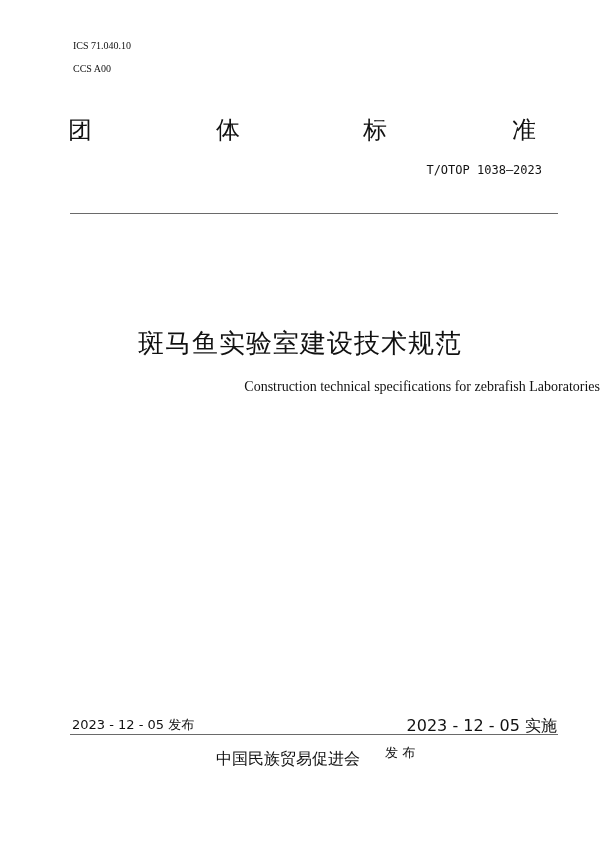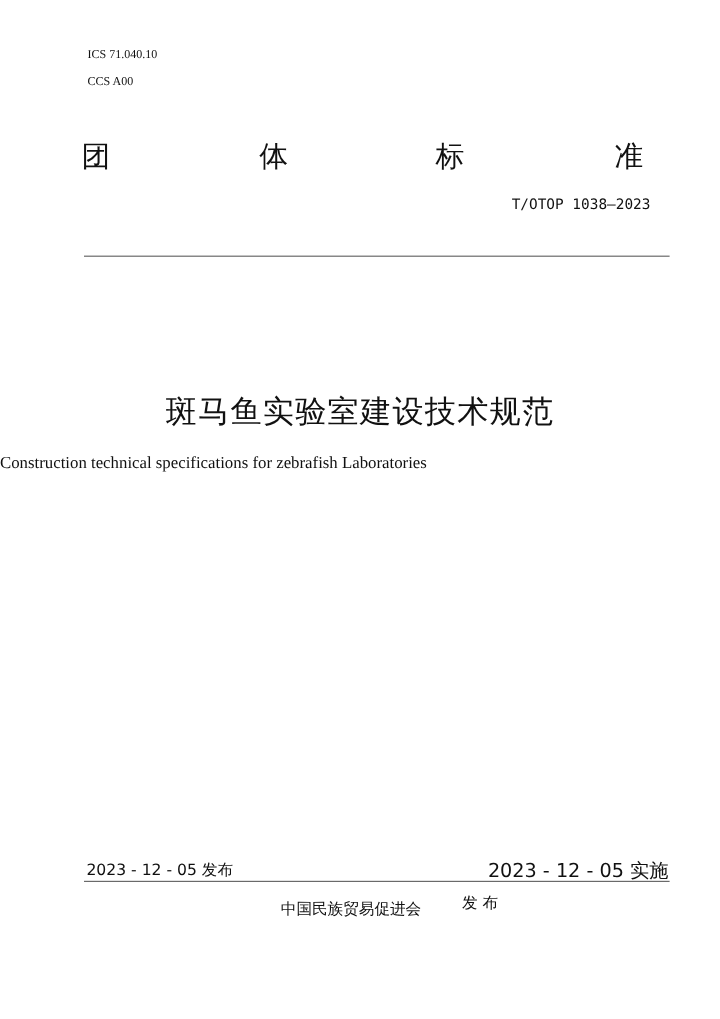--- a/index.html
+++ b/index.html
@@ -26,23 +26,23 @@
     <span class="abs sans std-char" style="left:363px;">标</span>
     <span class="abs sans std-char" style="left:512px;">准</span>
   </div>
 
   <div class="abs mono" style="right:58px; top:163px; font-size:12px;">T/OTOP 1038—2023</div>
 
   <div class="rule" style="left:70px; top:213px; width:488px;"></div>
 
   <div class="abs sans" style="left:0; width:600px; top:326px; text-align:center; font-size:26px; letter-spacing:1px;">斑马鱼实验室建设技术规范</div>
 
-  <div class="abs serif" style="left:0; width:600px; top:379px; text-align:left; font-size:14px;">Construction technical specifications for zebrafish Laboratories</div>
+  <div class="abs serif" style="left:0; width:600px; top:379px; text-align:right; font-size:14px;">Construction technical specifications for zebrafish Laboratories</div>
 
   <div class="abs sans" style="left:72px; top:716px; font-size:13px;">2023 - 12 - 05 发布</div>
   <div class="abs sans" style="right:43px; top:716px; font-size:16px;">2023 - 12 - 05 实施</div>
 
   <div class="rule" style="left:70px; top:734px; width:488px;"></div>
 
-  <div class="abs sans" style="left:234px; top:749px; font-size:13px;">中国民族贸易促进会</div>
+  <div class="abs sans" style="left:216px; top:749px; font-size:16px;">中国民族贸易促进会</div>
   <div class="abs sans" style="left:385px; top:744px; font-size:13px;">发 布</div>
 
 </div>
 
 </body></html>

